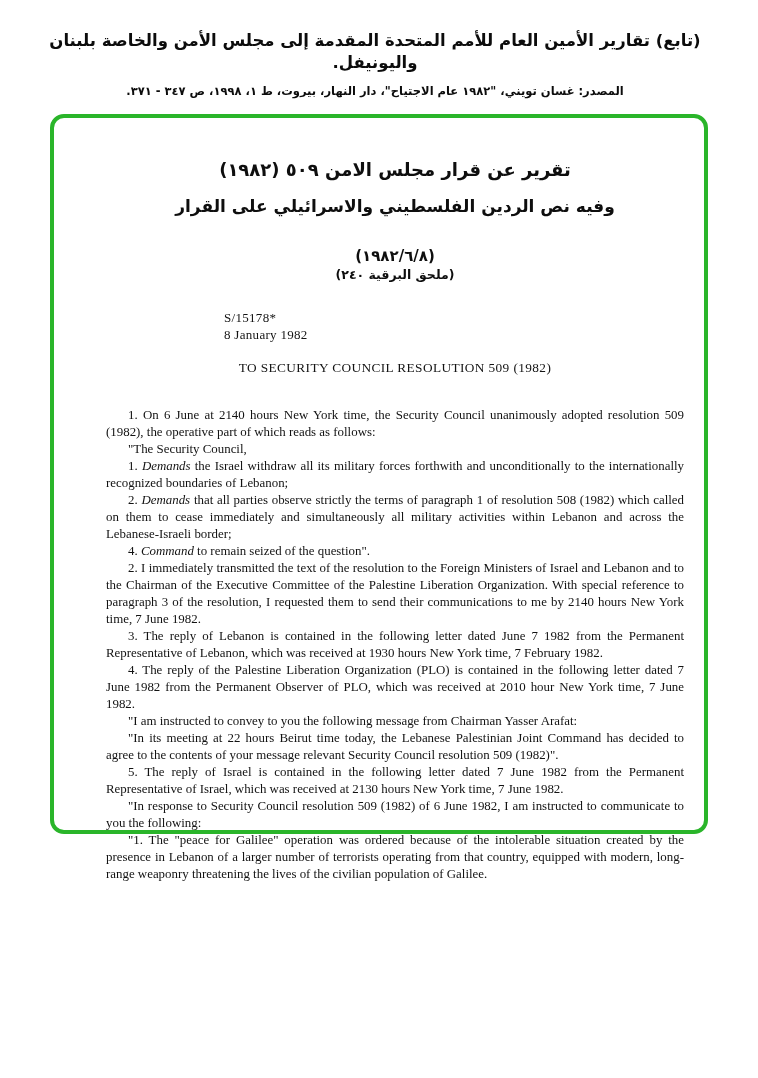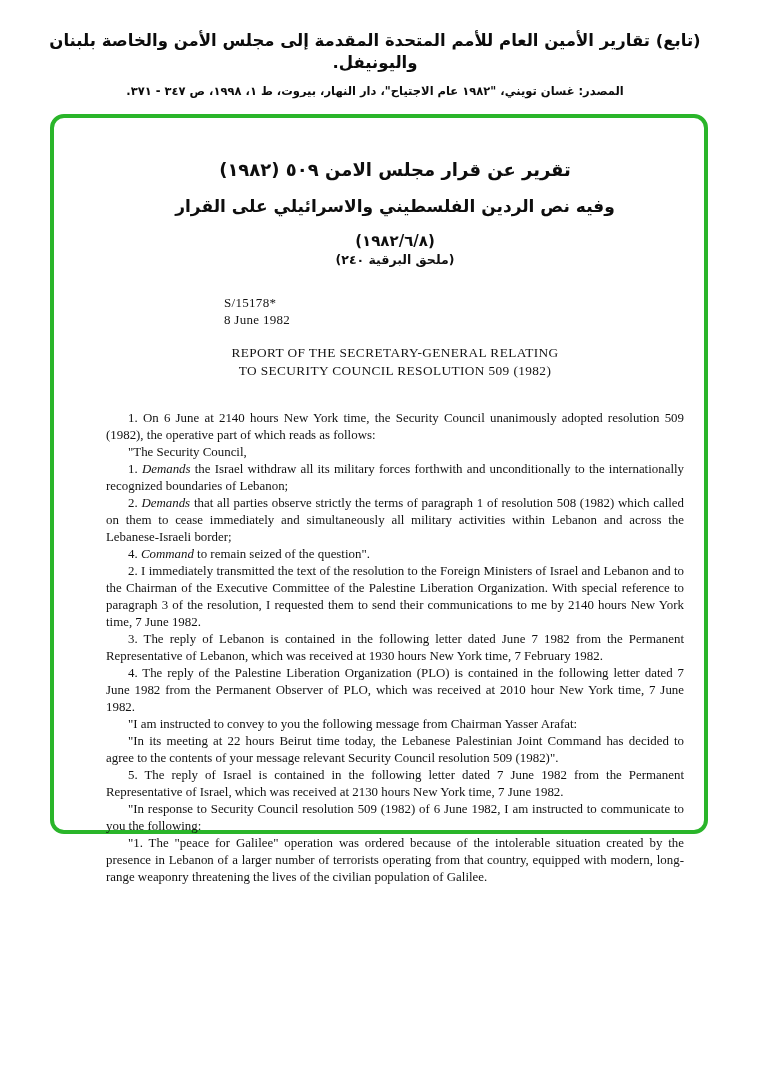--- a/index.html
+++ b/index.html
@@ -43,21 +43,21 @@
   }
 
   .arabic-heading {
     text-align: center;
     direction: rtl;
     font-family: "DejaVu Sans", sans-serif;
     font-weight: bold;
     color: #0e0e0e;
   }
   .arabic-heading .h1 { font-size: 18px; line-height: 24px; margin-bottom: 13px; }
-  .arabic-heading .h2 { font-size: 17px; line-height: 23px; margin-bottom: 13px; }
+  .arabic-heading .h2 { font-size: 17px; line-height: 23px; margin-bottom: 28px; }
   .arabic-heading .h3 { font-size: 15px; line-height: 20px; margin-bottom: 0; }
   .arabic-heading .h4 { font-size: 12.5px; line-height: 17px; }
 
   .doc-id {
     margin: 26px 0 12px 118px;
     font-size: 13px;
     line-height: 17px;
     letter-spacing: 0.3px;
   }
   .doc-title {
@@ -91,25 +91,24 @@
 
     <div class="arabic-heading">
       <div class="h1">تقرير عن قرار مجلس الامن ٥٠٩ (١٩٨٢)</div>
       <div class="h2">وفيه نص الردين الفلسطيني والاسرائيلي على القرار</div>
       <div class="h3">(١٩٨٢/٦/٨)</div>
       <div class="h4">(ملحق البرقية ٢٤٠)</div>
     </div>
 
     <div class="doc-id">
       <div>S/15178*</div>
-      <div>8 June 1982</div>
+      <div>8 January 1982</div>
     </div>
 
     <div class="doc-title">
-      <div>REPORT OF THE SECRETARY-GENERAL RELATING</div>
       <div>TO SECURITY COUNCIL RESOLUTION 509 (1982)</div>
     </div>
 
     <div class="doc-body">
         <p class="para"><span>1. On 6 June at 2140 hours New York time, the Security Council unanimously adopted resolution 509 (1982), the operative part of which reads as follows:</span></p>
         <p class="para"><span>"The Security Council,</span></p>
         <p class="para"><span>1. </span><span class="it">Demands</span><span> the Israel withdraw all its military forces forthwith and unconditionally to the internationally recognized boundaries of Lebanon;</span></p>
         <p class="para"><span>2. </span><span class="it">Demands</span><span> that all parties observe strictly the terms of paragraph 1 of resolution 508 (1982) which called on them to cease immediately and simultaneously all military activities within Lebanon and across the Lebanese-Israeli border;</span></p>
         <p class="para"><span>4. </span><span class="it">Command</span><span> to remain seized of the question".</span></p>
         <p class="para"><span>2. I immediately transmitted the text of the resolution to the Foreign Ministers of Israel and Lebanon and to the Chairman of the Executive Committee of the Palestine Liberation Organization. With special reference to paragraph 3 of the resolution, I requested them to send their communications to me by 2140 hours New York time, 7 June 1982.</span></p>

